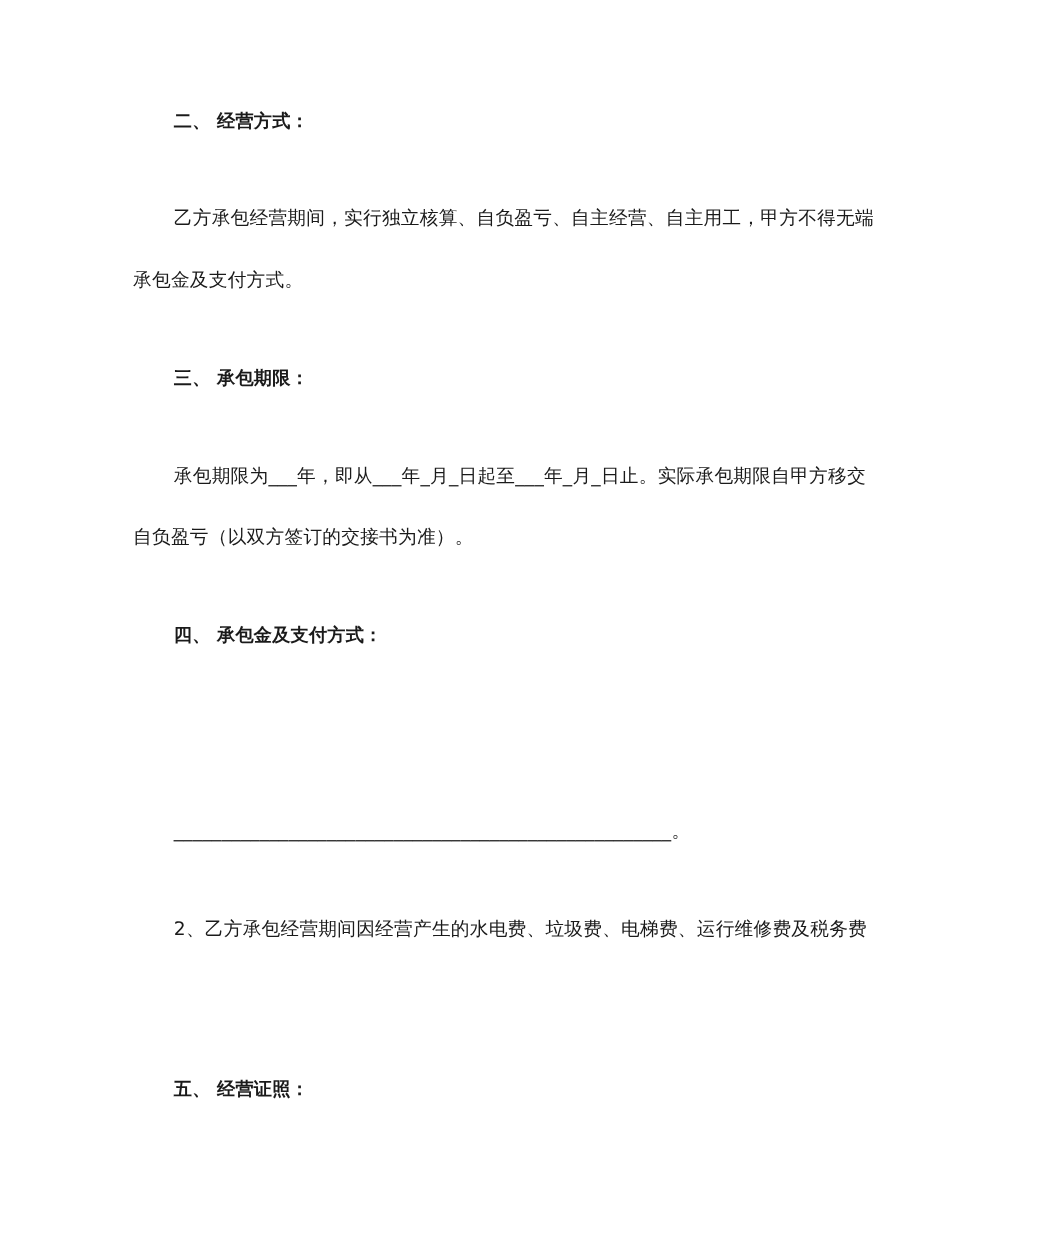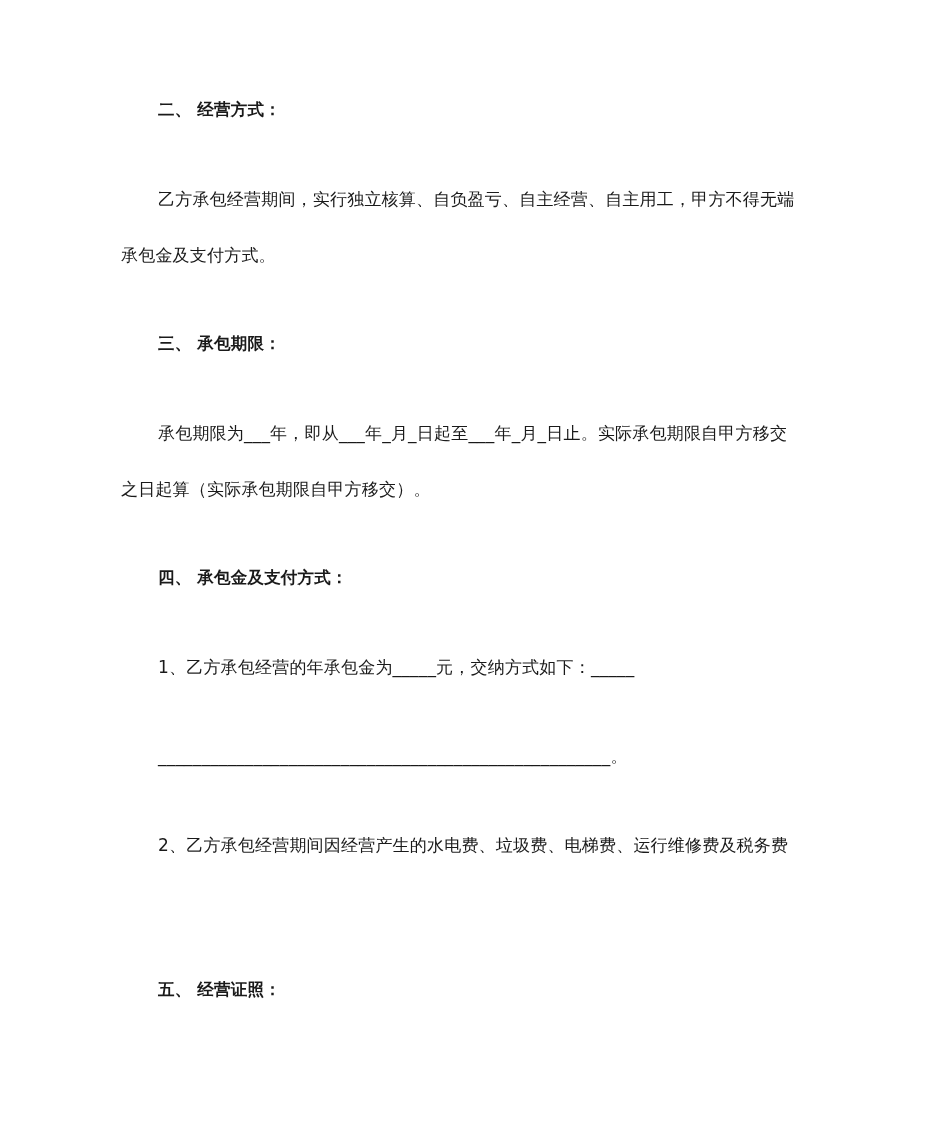--- a/index.html
+++ b/index.html
@@ -40,22 +40,21 @@
 <body>
 
 <div class="page">
 
   <div class="line indent heading" style="top:99px;">二、 经营方式：</div>
   <div class="line indent" style="top:188px;">乙方承包经营期间，实行独立核算、自负盈亏、自主经营、自主用工，甲方不得无端</div>
   <div class="line" style="top:244px;">承包金及支付方式。</div>
 
   <div class="line indent heading" style="top:333px;">三、 承包期限：</div>
   <div class="line indent" style="top:422px;">承包期限为___年，即从___年_月_日起至___年_月_日止。实际承包期限自甲方移交</div>
-  <div class="line" style="top:478px;">之日起算（实际承包期限自甲方移交）。</div>
+  <div class="line" style="top:478px;">自负盈亏（以双方签订的交接书为准）。</div>
 
   <div class="line indent heading" style="top:567px;text-align:right;">四、 承包金及支付方式：</div>
-  <div class="line indent" style="top:656px;">1、乙方承包经营的年承包金为_____元，交纳方式如下：_____</div>
   <div class="line indent" style="top:745px;">____________________________________________________。</div>
   <div class="line indent" style="top:834px;">2、乙方承包经营期间因经营产生的水电费、垃圾费、电梯费、运行维修费及税务费</div>
 
   <div class="line indent heading" style="top:979px;">五、 经营证照：</div>
 
 </div>
 
 </body></html>

